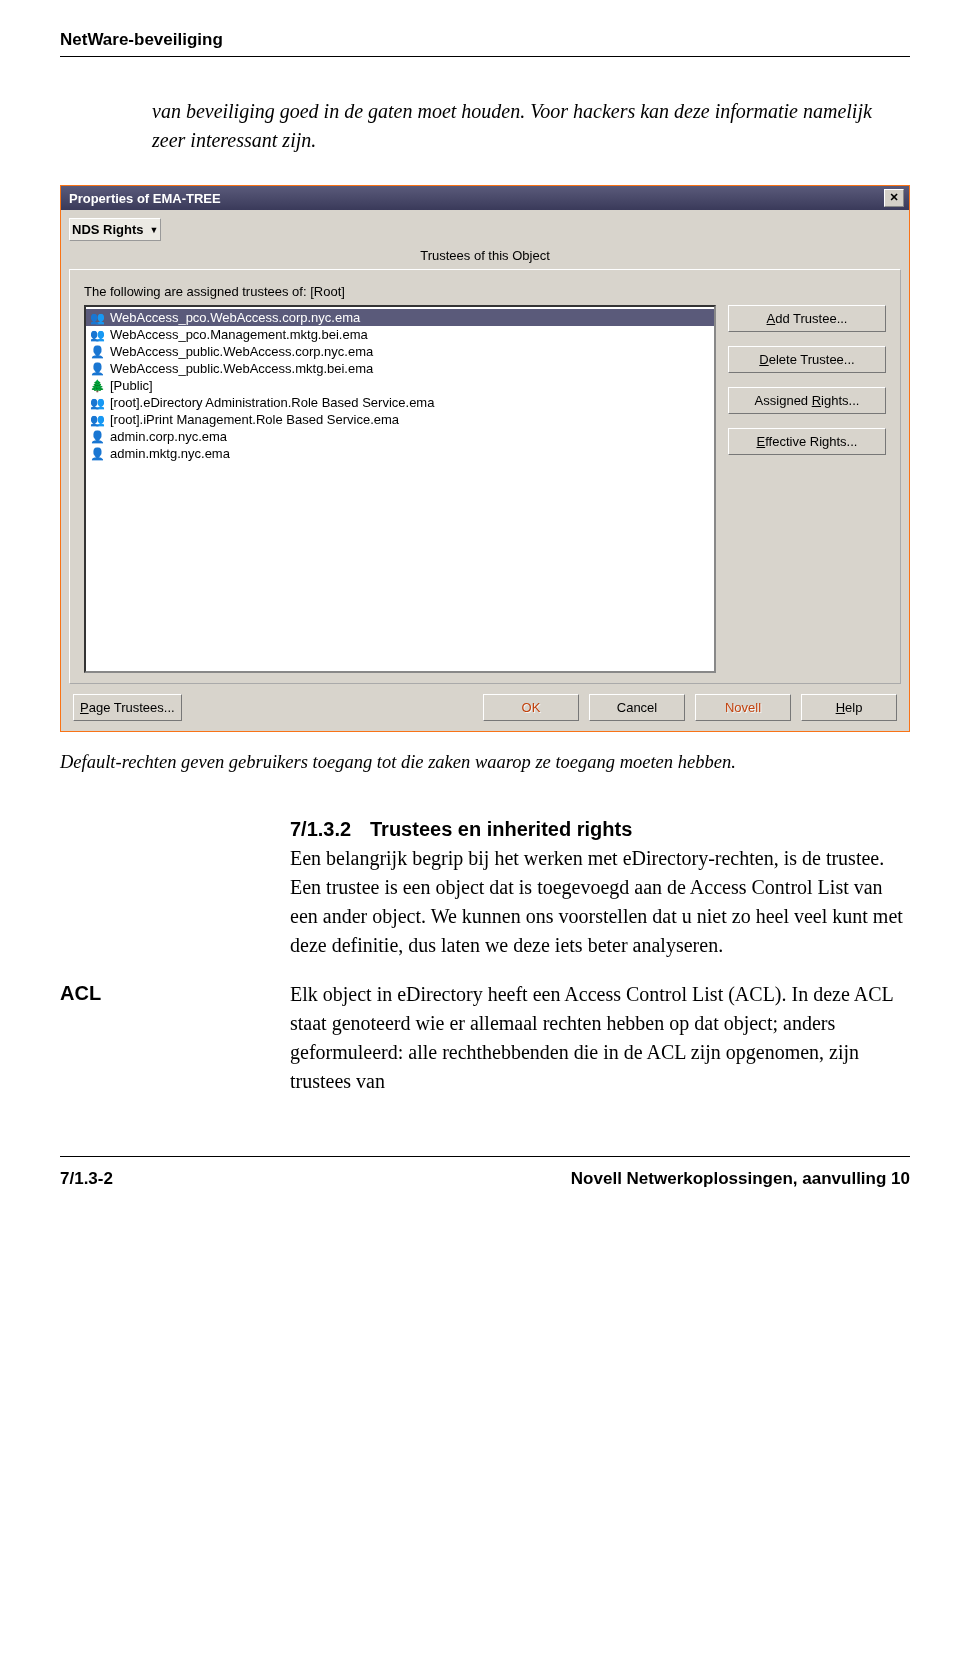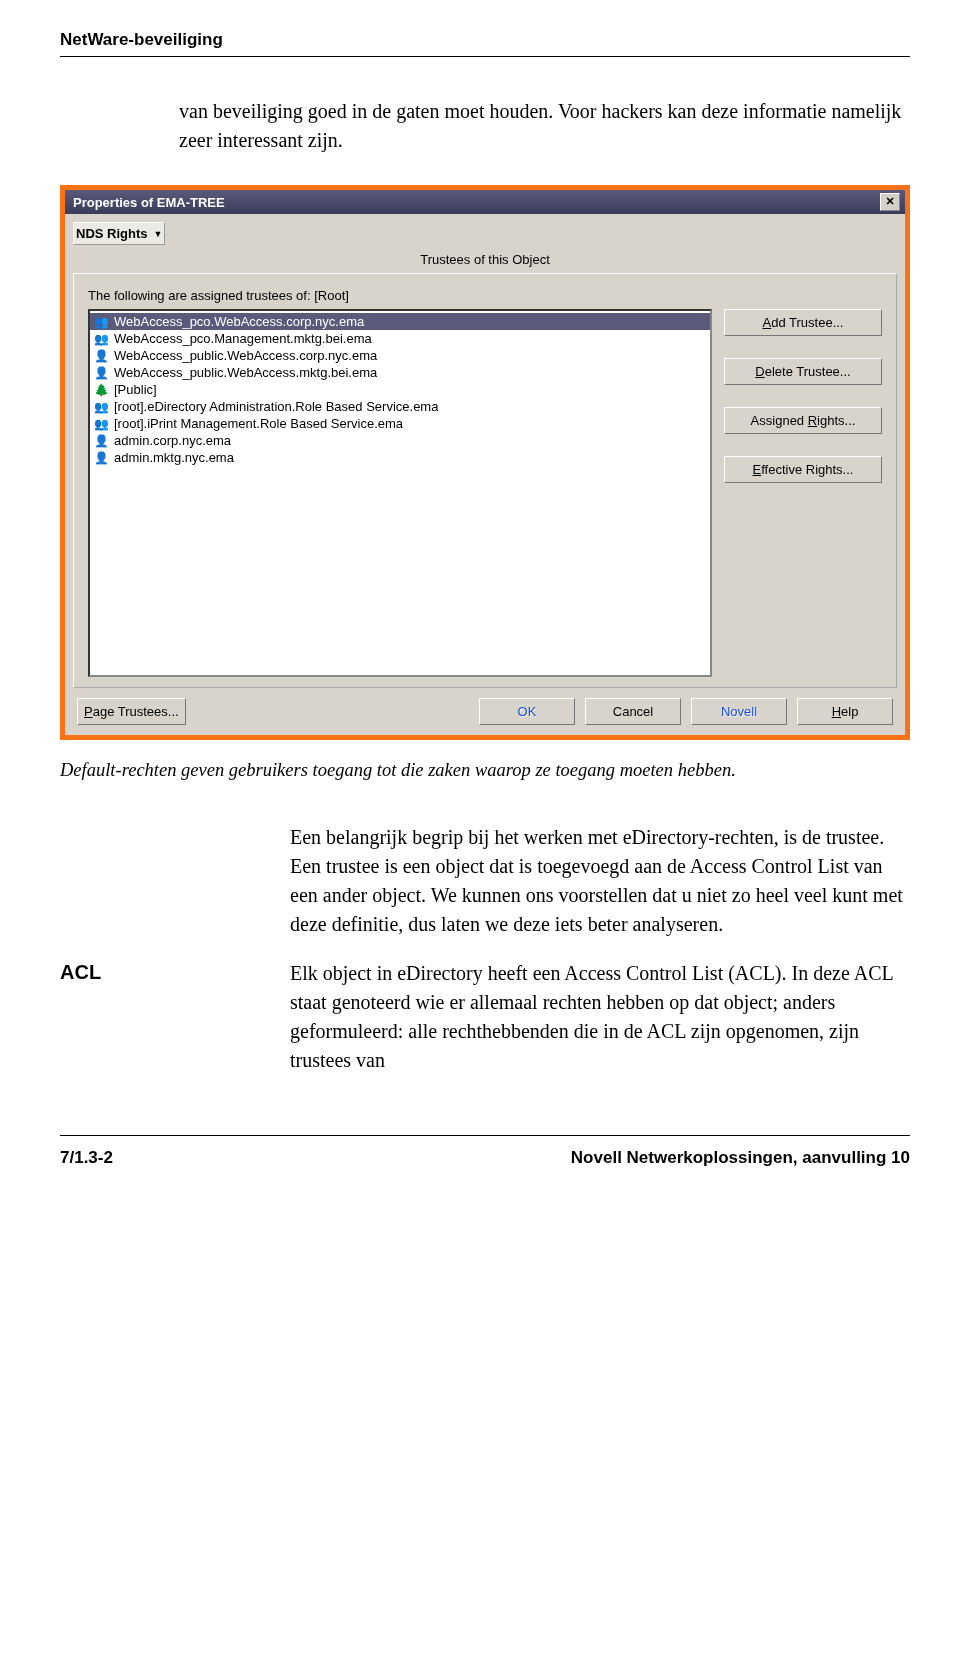--- a/index.html
+++ b/index.html
@@ -18,24 +18,25 @@
     font-weight: bold;
     font-size: 17px;
     margin-bottom: 6px;
   }
   .hr {
     border: none;
     border-top: 1.5px solid #000;
     margin: 0 0 40px 0;
   }
   .body-text {
-    margin-left: 119px;
+    margin-left: 92px;
     font-size: 20px;
     line-height: 1.45;
     margin-bottom: 30px;
+    font-style: italic;
   }
   .caption {
     font-style: italic;
     font-size: 18.5px;
     margin: 18px 0 40px 0;
     line-height: 1.35;
   }
   .section-row {
     display: flex;
     align-items: flex-start;
@@ -59,21 +60,21 @@
     font-weight: bold;
     font-size: 20px;
   }
   .section-num {
     display: inline-block;
     width: 80px;
   }
 
   
   .dialog-wrap {
-    border: 5px solid #f97316;
+    border: 1px solid #f97316;
     margin: 0 0 10px 0;
     font-family: Tahoma, Arial, sans-serif;
     font-size: 13px;
     background: #fff;
   }
   .titlebar {
     background: linear-gradient(#5a5a7a, #3a3a5a);
     color: #fff;
     display: flex;
     justify-content: space-between;
@@ -142,35 +143,35 @@
     background: #fff;
     border: 2px inset #888;
     height: 360px;
     overflow: hidden;
     padding: 2px 0;
   }
   .button-col {
     width: 158px;
     display: flex;
     flex-direction: column;
-    gap: 22px;
+    gap: 14px;
   }
   .win-btn {
     background: #d8d4cc;
     border: 1px solid #777;
     border-top-color: #fff;
     border-left-color: #fff;
     padding: 5px 6px;
     text-align: center;
     font-size: 13px;
     cursor: default;
     white-space: nowrap;
   }
   .win-btn.disabled {
-    color: #1d4ed8;
+    color: #c2410c;
     text-shadow: 1px 1px 0 #f4f4f4;
   }
   .list-row {
     display: flex;
     align-items: center;
     gap: 4px;
     padding: 1px 4px;
     white-space: nowrap;
   }
   .list-row.sel {
@@ -318,20 +319,23 @@
         </div>
       </div>
     </div>
   </div>
 
   <div class="caption">Default-rechten geven gebruikers toegang tot die zaken waarop ze toegang moeten hebben.</div>
 
   <div class="section-row">
     <div class="margin-label"></div>
     <div class="section-body">
+      <div class="section-heading">
+        <span class="section-num">7/1.3.2</span><span>Trustees en inherited rights</span>
+      </div>
       <div>Een belangrijk begrip bij het werken met eDirectory-rechten, is de trustee. Een trustee is een object dat is toegevoegd aan de Access Control List van een ander object. We kunnen ons voorstellen dat u niet zo heel veel kunt met deze definitie, dus laten we deze iets beter analyseren.</div>
     </div>
   </div>
 
   <div class="section-row" style="margin-top:20px;">
     <div class="margin-label">ACL</div>
     <div class="section-body">Elk object in eDirectory heeft een Access Control List (ACL). In deze ACL staat genoteerd wie er allemaal rechten hebben op dat object; anders geformuleerd: alle rechthebbenden die in de ACL zijn opgenomen, zijn trustees van</div>
   </div>
 
   <div class="footer">

